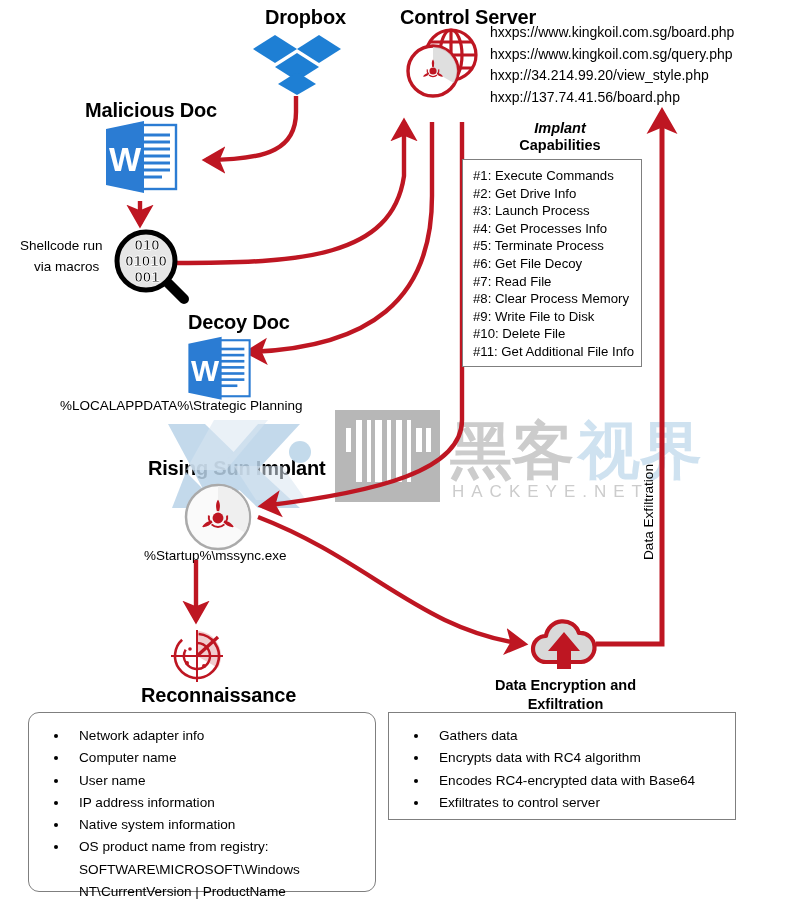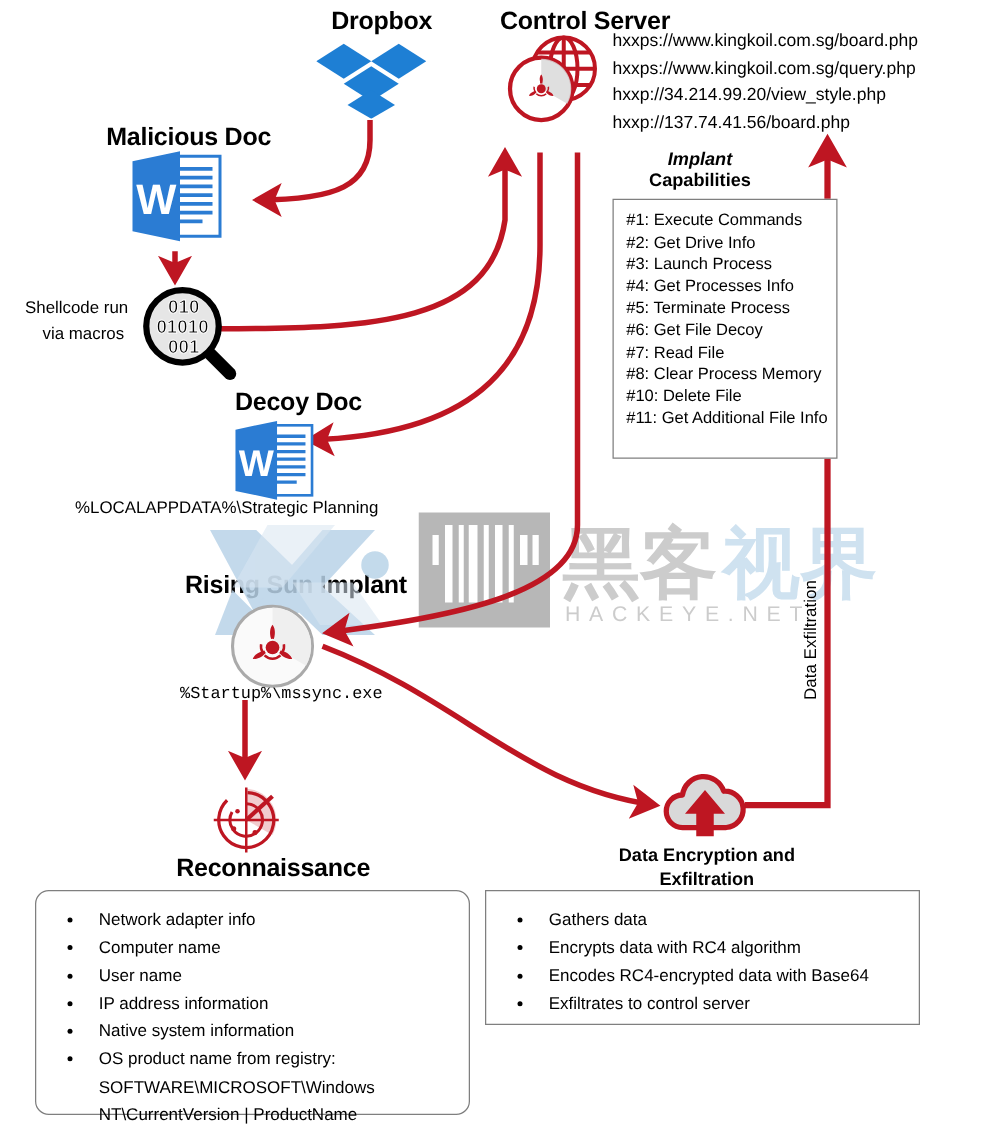--- a/index.html
+++ b/index.html
@@ -232,48 +232,49 @@
 
 <div class="abs lbl" style="left:85px;top:99px;">Malicious Doc</div>
 
 <div class="abs plain" style="left:20px;top:238px;">Shellcode run</div>
 <div class="abs plain" style="left:34px;top:259px;">via macros</div>
 
 <div class="abs lbl" style="left:188px;top:311px;">Decoy Doc</div>
 <div class="abs plain" style="left:60px;top:398px;">%LOCALAPPDATA%\Strategic Planning</div>
 
 <div class="abs lbl" style="left:148px;top:457px;">Rising Sun Implant</div>
-<div class="abs plain" style="left:144px;top:548px;font-family:Liberation Mono, monospace;">%Startup%\mssync.exe</div>
+<div class="abs plain" style="left:144px;top:548px;">%Startup%\mssync.exe</div>
 
 <div class="abs lbl" style="left:141px;top:684px;">Reconnaissance</div>
 
 <div class="abs titletwo" style="left:463px;top:676px;width:205px;">Data Encryption and</div>
 <div class="abs titletwo" style="left:463px;top:695px;width:205px;">Exfiltration</div>
 
 <div class="abs urls" style="left:490px;top:22px;">
   <div>hxxps://www.kingkoil.com.sg/board.php</div>
   <div>hxxps://www.kingkoil.com.sg/query.php</div>
   <div>hxxp://34.214.99.20/view_style.php</div>
   <div>hxxp://137.74.41.56/board.php</div>
 </div>
 
 <div class="abs vert" style="left:641px;top:560px;">Data Exfiltration</div>
 
 <div class="abs titletwo" style="left:470px;top:119px;width:180px;font-style:italic;">Implant</div>
 <div class="abs titletwo" style="left:470px;top:136px;width:180px;">Capabilities</div>
 
-<div class="abs listbox caplist" style="left:462px;top:159px;width:180px;height:208px;margin-left:28px;">
+<div class="abs listbox caplist" style="left:462px;top:159px;width:180px;height:208px;">
   <div>#1: Execute Commands</div>
   <div>#2: Get Drive Info</div>
   <div>#3: Launch Process</div>
   <div>#4: Get Processes Info</div>
   <div>#5: Terminate Process</div>
   <div>#6: Get File Decoy</div>
   <div>#7: Read File</div>
   <div>#8: Clear Process Memory</div>
+  <div>#9: Write File to Disk</div>
   <div>#10: Delete File</div>
   <div>#11: Get Additional File Info</div>
 </div>
 
 <div class="abs listbox bullets" style="left:28px;top:712px;width:348px;height:180px;border-radius:11px;">
   <ul>
     <li><span>Network adapter info</span></li>
     <li><span>Computer name</span></li>
     <li><span>User name</span></li>
     <li><span>IP address information</span></li>

